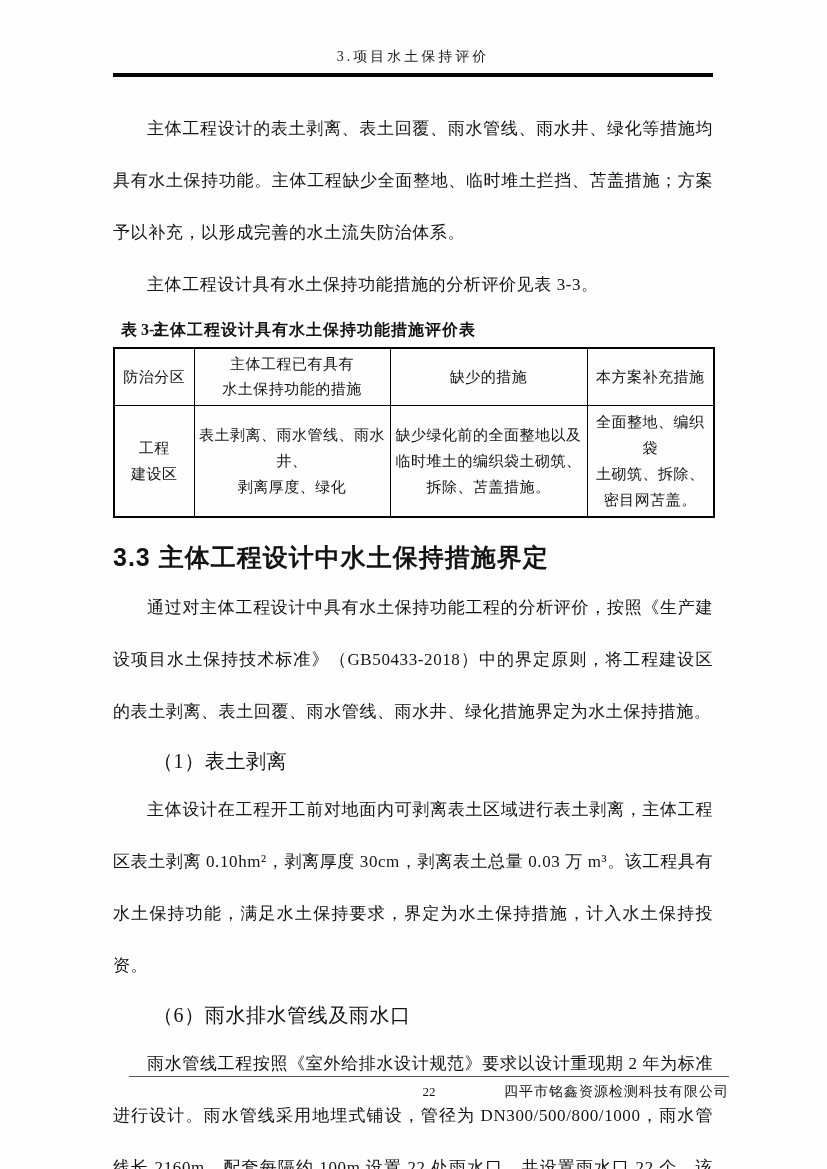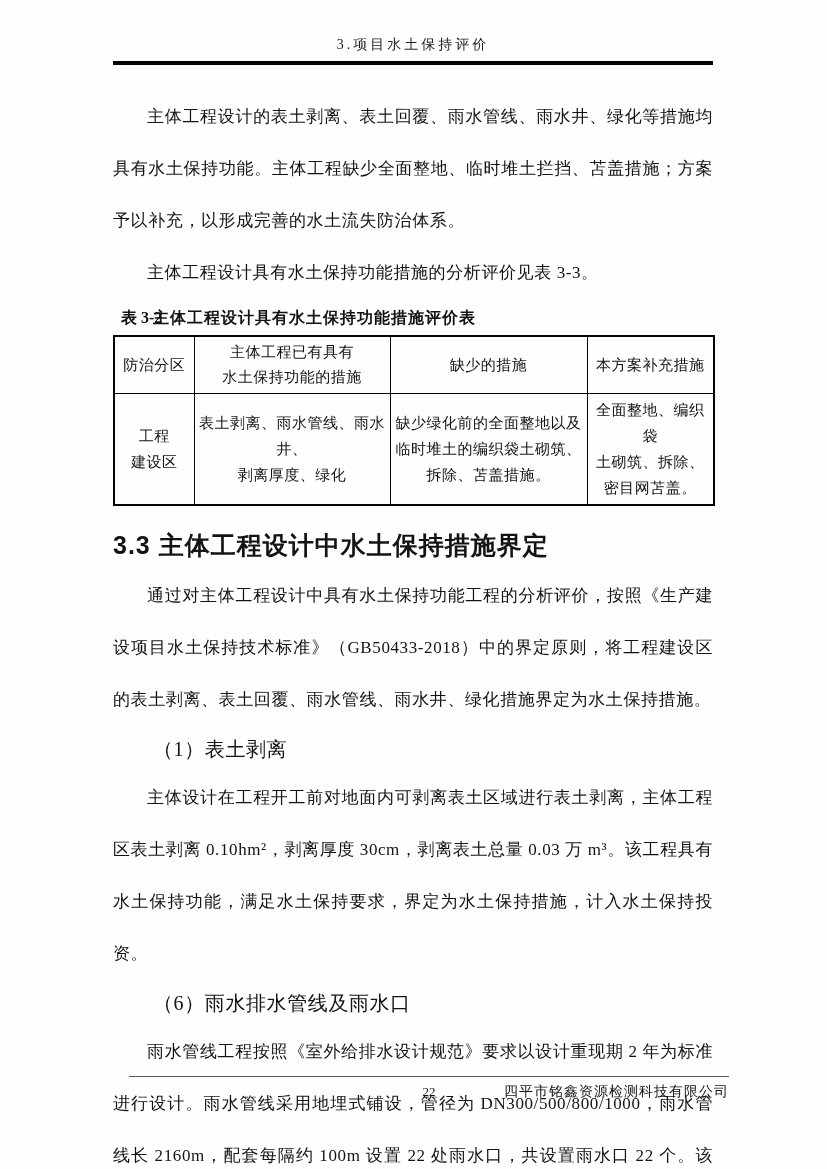--- a/index.html
+++ b/index.html
@@ -15,21 +15,21 @@
     color: #131313;
   }
   .content {
     position: absolute;
     left: 113px;
     top: 0;
     width: 600px;
   }
   
   .page-header {
-    padding-top: 36px;
+    padding-top: 48px;
     text-align: center;
     font-size: 14px;
     letter-spacing: 3px;
     color: #1c1c1c;
   }
   .header-rule {
     margin-top: 7px;
     height: 2px;
     border-top: 3px solid #040404;
     border-bottom: 1px solid #040404;

